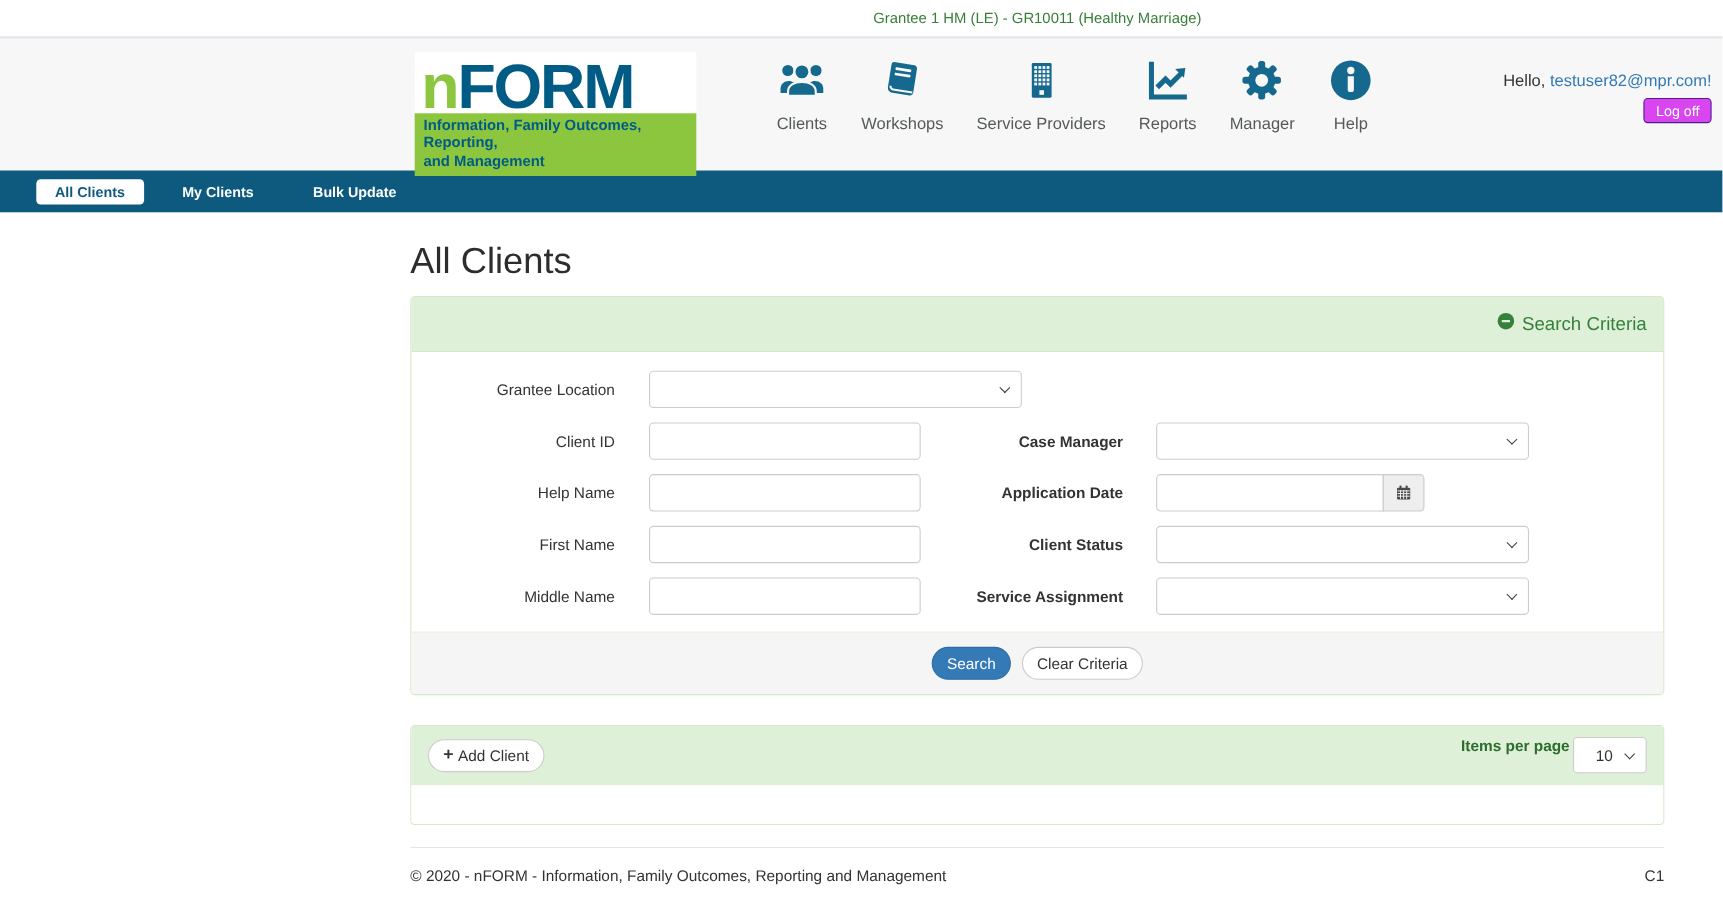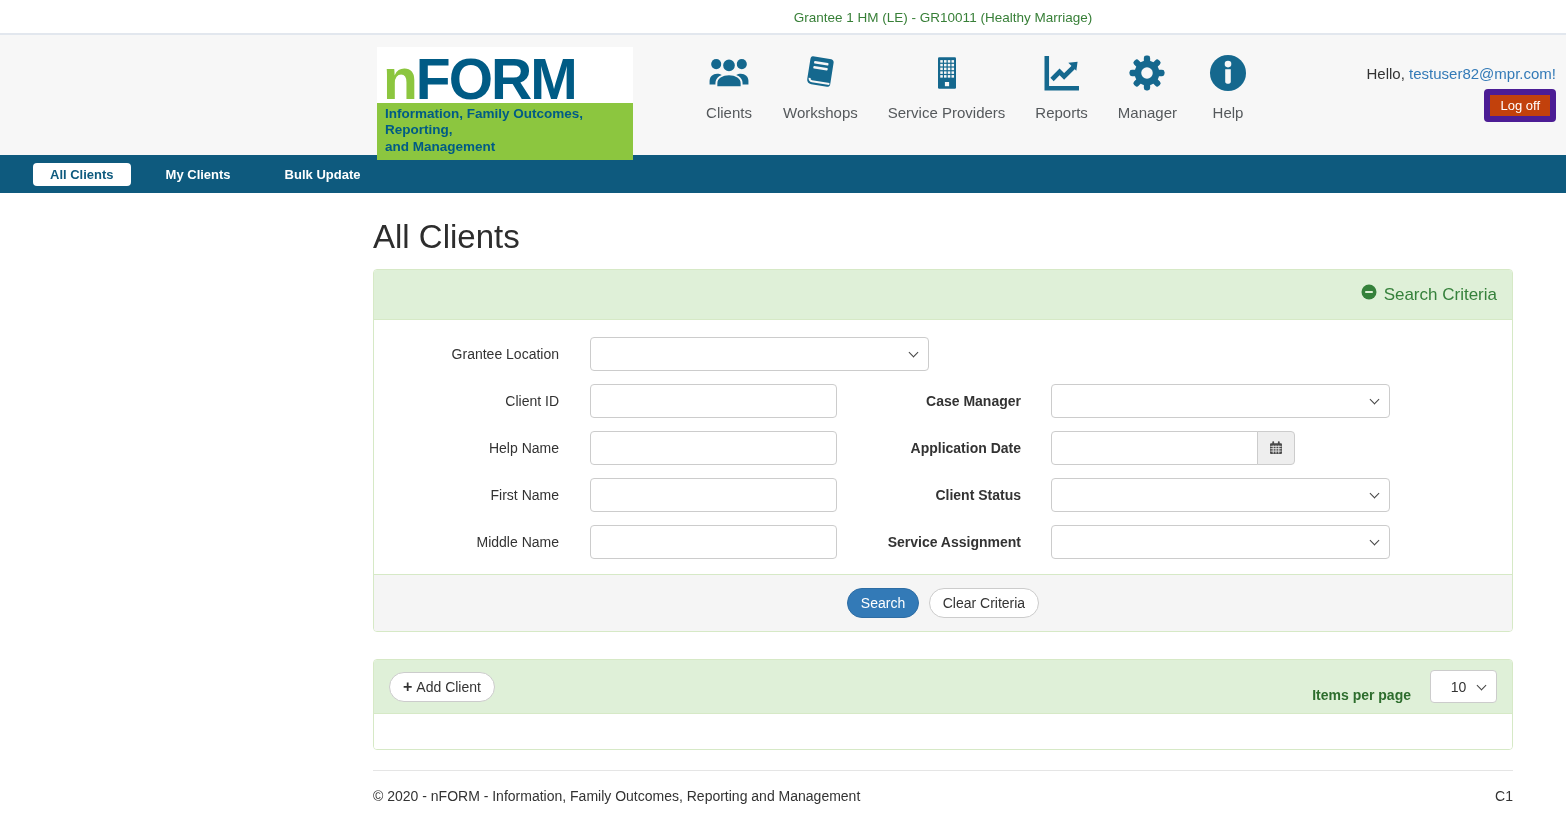--- a/index.html
+++ b/index.html
@@ -25,21 +25,21 @@
   .logo-band { background:#8cc63f; color:#005b85; font-weight:700; font-size:13.5px; line-height:1.22; padding:3px 4px 5px 8px; }
 
   .main-nav { display:flex; align-items:flex-start; gap:30px; margin-left:72px; padding-top:4px; }
   .nav-item { display:flex; flex-direction:column; align-items:center; cursor:pointer; text-decoration:none; }
   .nav-item .nicon { height:44px; display:flex; align-items:center; }
   .nav-item .nlabel { margin-top:9px; font-size:15px; color:#55595c; white-space:nowrap; }
 
   .user-box { margin-left:auto; text-align:right; padding-top:18px; }
   .hello { font-size:15px; color:#333; }
   .hello a { color:#337ab7; text-decoration:none; cursor:pointer; }
-  .logoff-btn { margin-top:7px; background:#c2410c; border:6px solid #4c1d95; color:#fff; font-size:13px; padding:3px 10px; border-radius:4px; cursor:pointer; font-family:inherit; }
+  .logoff-btn { margin-top:7px; background:#d946ef; border:1px solid #4c1d95; color:#fff; font-size:13px; padding:3px 10px; border-radius:4px; cursor:pointer; font-family:inherit; }
 
   
   .navbar { height:38px; background:#0e5a7e; display:flex; align-items:center; padding-left:33px; }
   .tab { font-size:13px; font-weight:700; color:#fff; cursor:pointer; white-space:nowrap; }
   .tab.active { background:#fff; color:#0e5a7e; border-radius:4px; padding:4px 17px; }
   .tab.t2 { margin-left:35px; }
   .tab.t3 { margin-left:54px; }
 
   
   .page-title { font-size:33px; font-weight:400; color:#2d2d2d; margin:25px 0 13px; }
@@ -67,21 +67,21 @@
   .panel-footer { background:#f5f5f5; border-top:1px solid #d6e9c6; padding:13px; text-align:center; border-radius:0 0 3px 3px; }
   .btn { font-size:14px; border-radius:15px; padding:6px 13px; border:1px solid; cursor:pointer; font-family:inherit; }
   .btn-primary { background:#337ab7; border-color:#2e6da4; color:#fff; }
   .btn-default { background:#fff; border-color:#ccc; color:#333; }
   .panel-footer .btn + .btn { margin-left:5px; }
 
   .panel2 { margin-top:27px; }
   .panel2-heading { background:#dff0d8; padding:10px 15px; display:flex; align-items:center; justify-content:space-between; border-bottom:1px solid #d6e9c6; border-radius:3px 3px 0 0; }
   .add-client-btn { display:flex; align-items:center; gap:4px; }
   .plus-glyph { font-weight:700; font-size:16px; line-height:1; }
-  .ipp { display:flex; align-items:flex-end;gap:16px; }
+  .ipp { display:flex; align-items:flex-start; }
   .ipp-label { color:#2d6d2d; font-weight:700; font-size:14px; }
   .ipp .select-wrap { width:67px; margin-left:3px; }
   .ipp select { height:33px; text-align:center; padding:5px 20px 5px 10px; }
   .panel2-body { height:35px; background:#fff; border-radius:0 0 3px 3px; }
 
   .rule { border:none; border-top:1px solid #e5e5e5; margin:20px 0 0; }
   .page-footer { display:flex; justify-content:space-between; align-items:center; padding:17px 0 28px; font-size:14px; color:#333; }
 </style>
 </head>
 <body>

